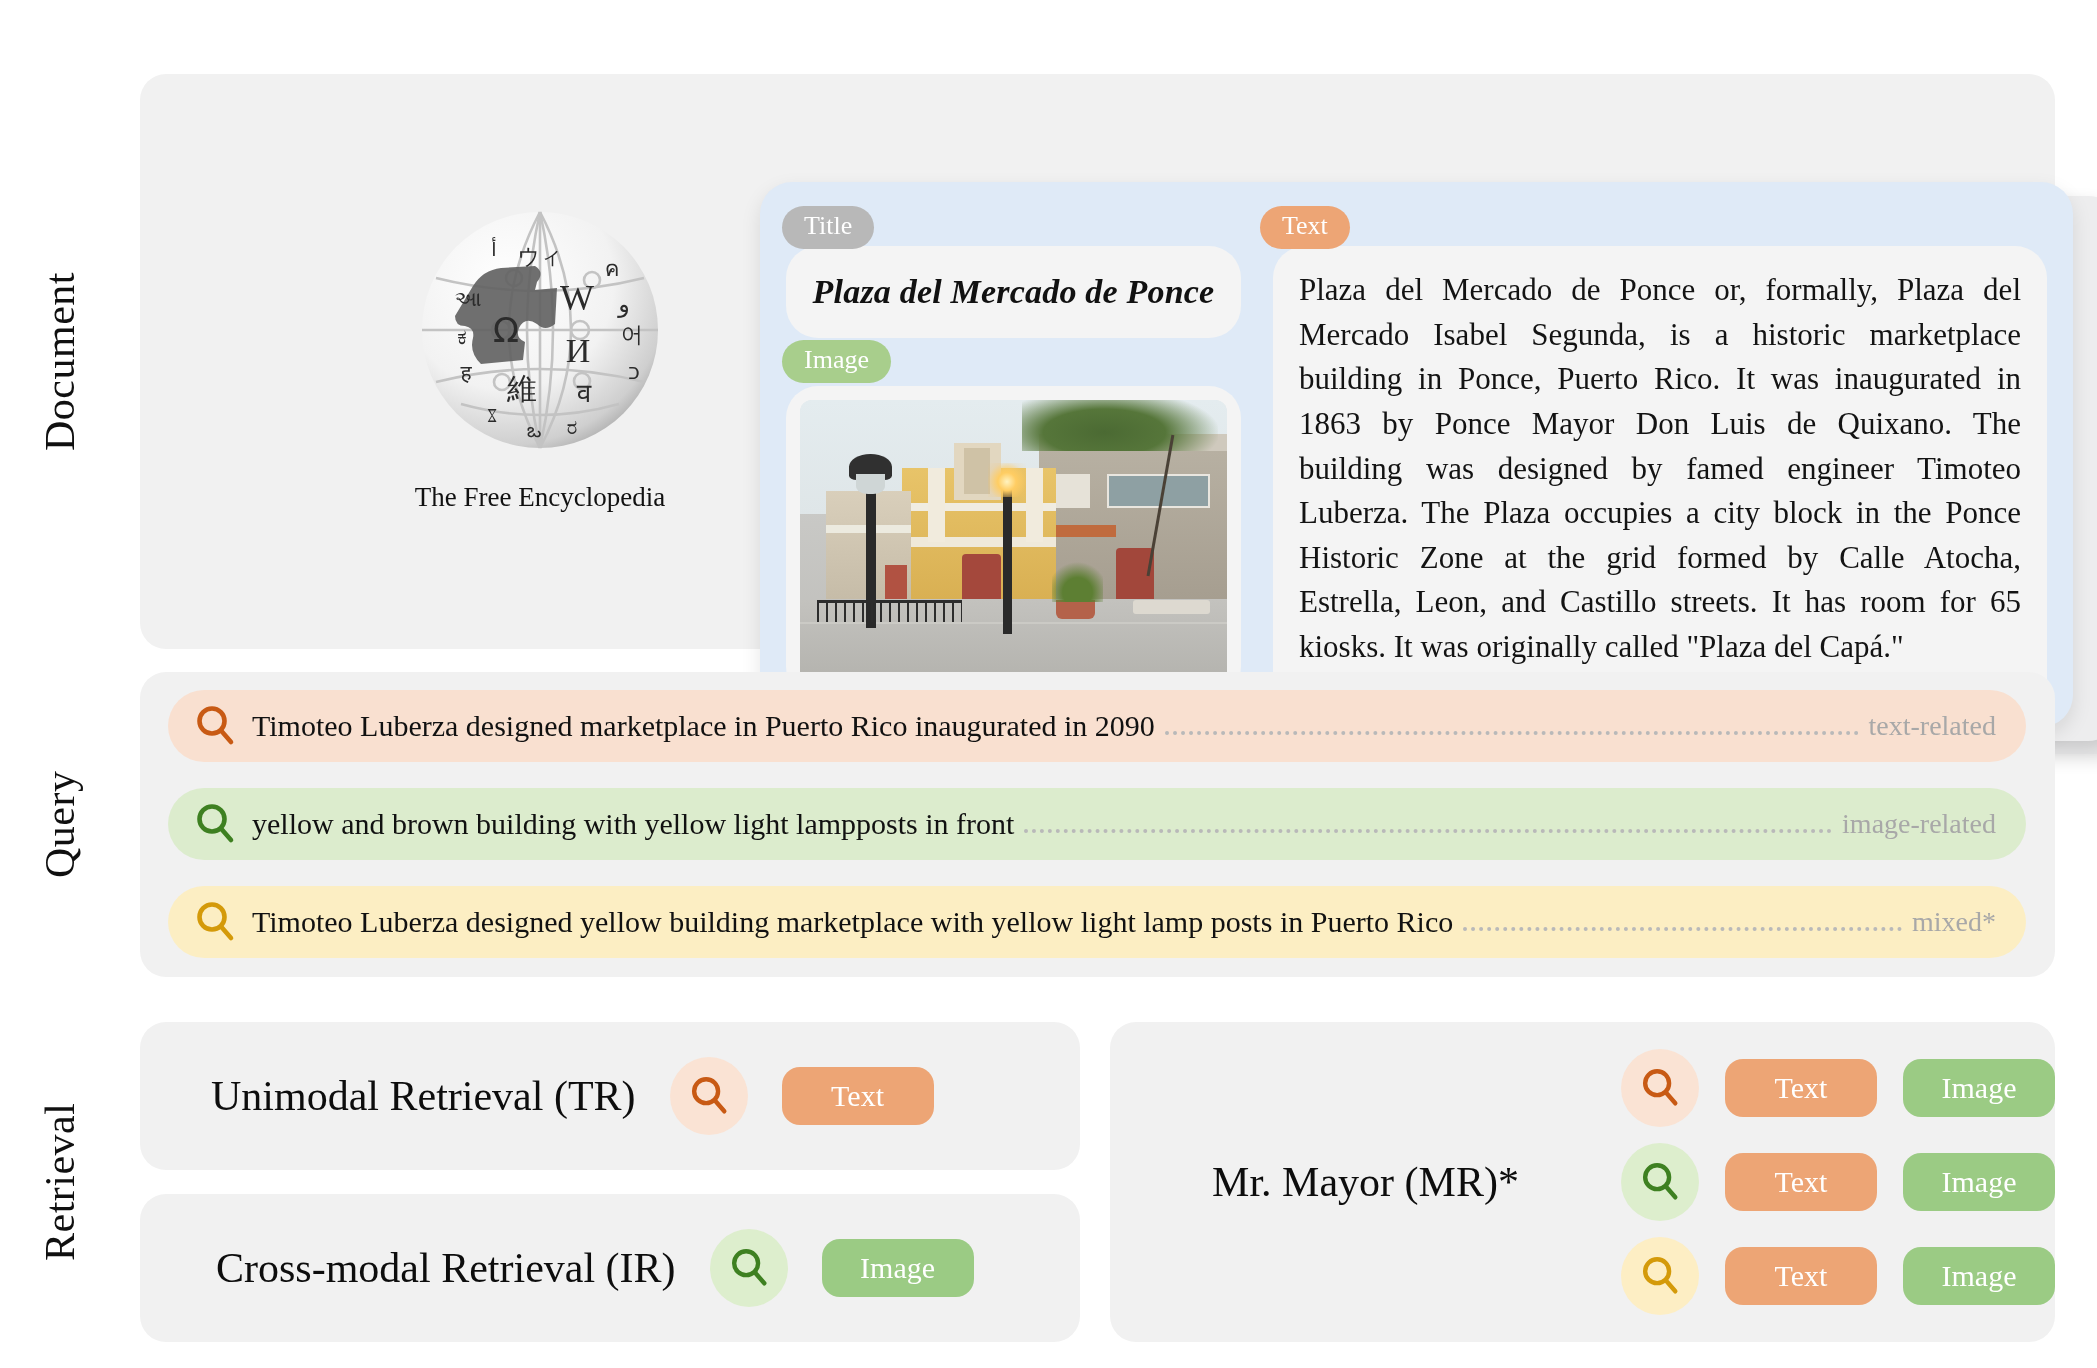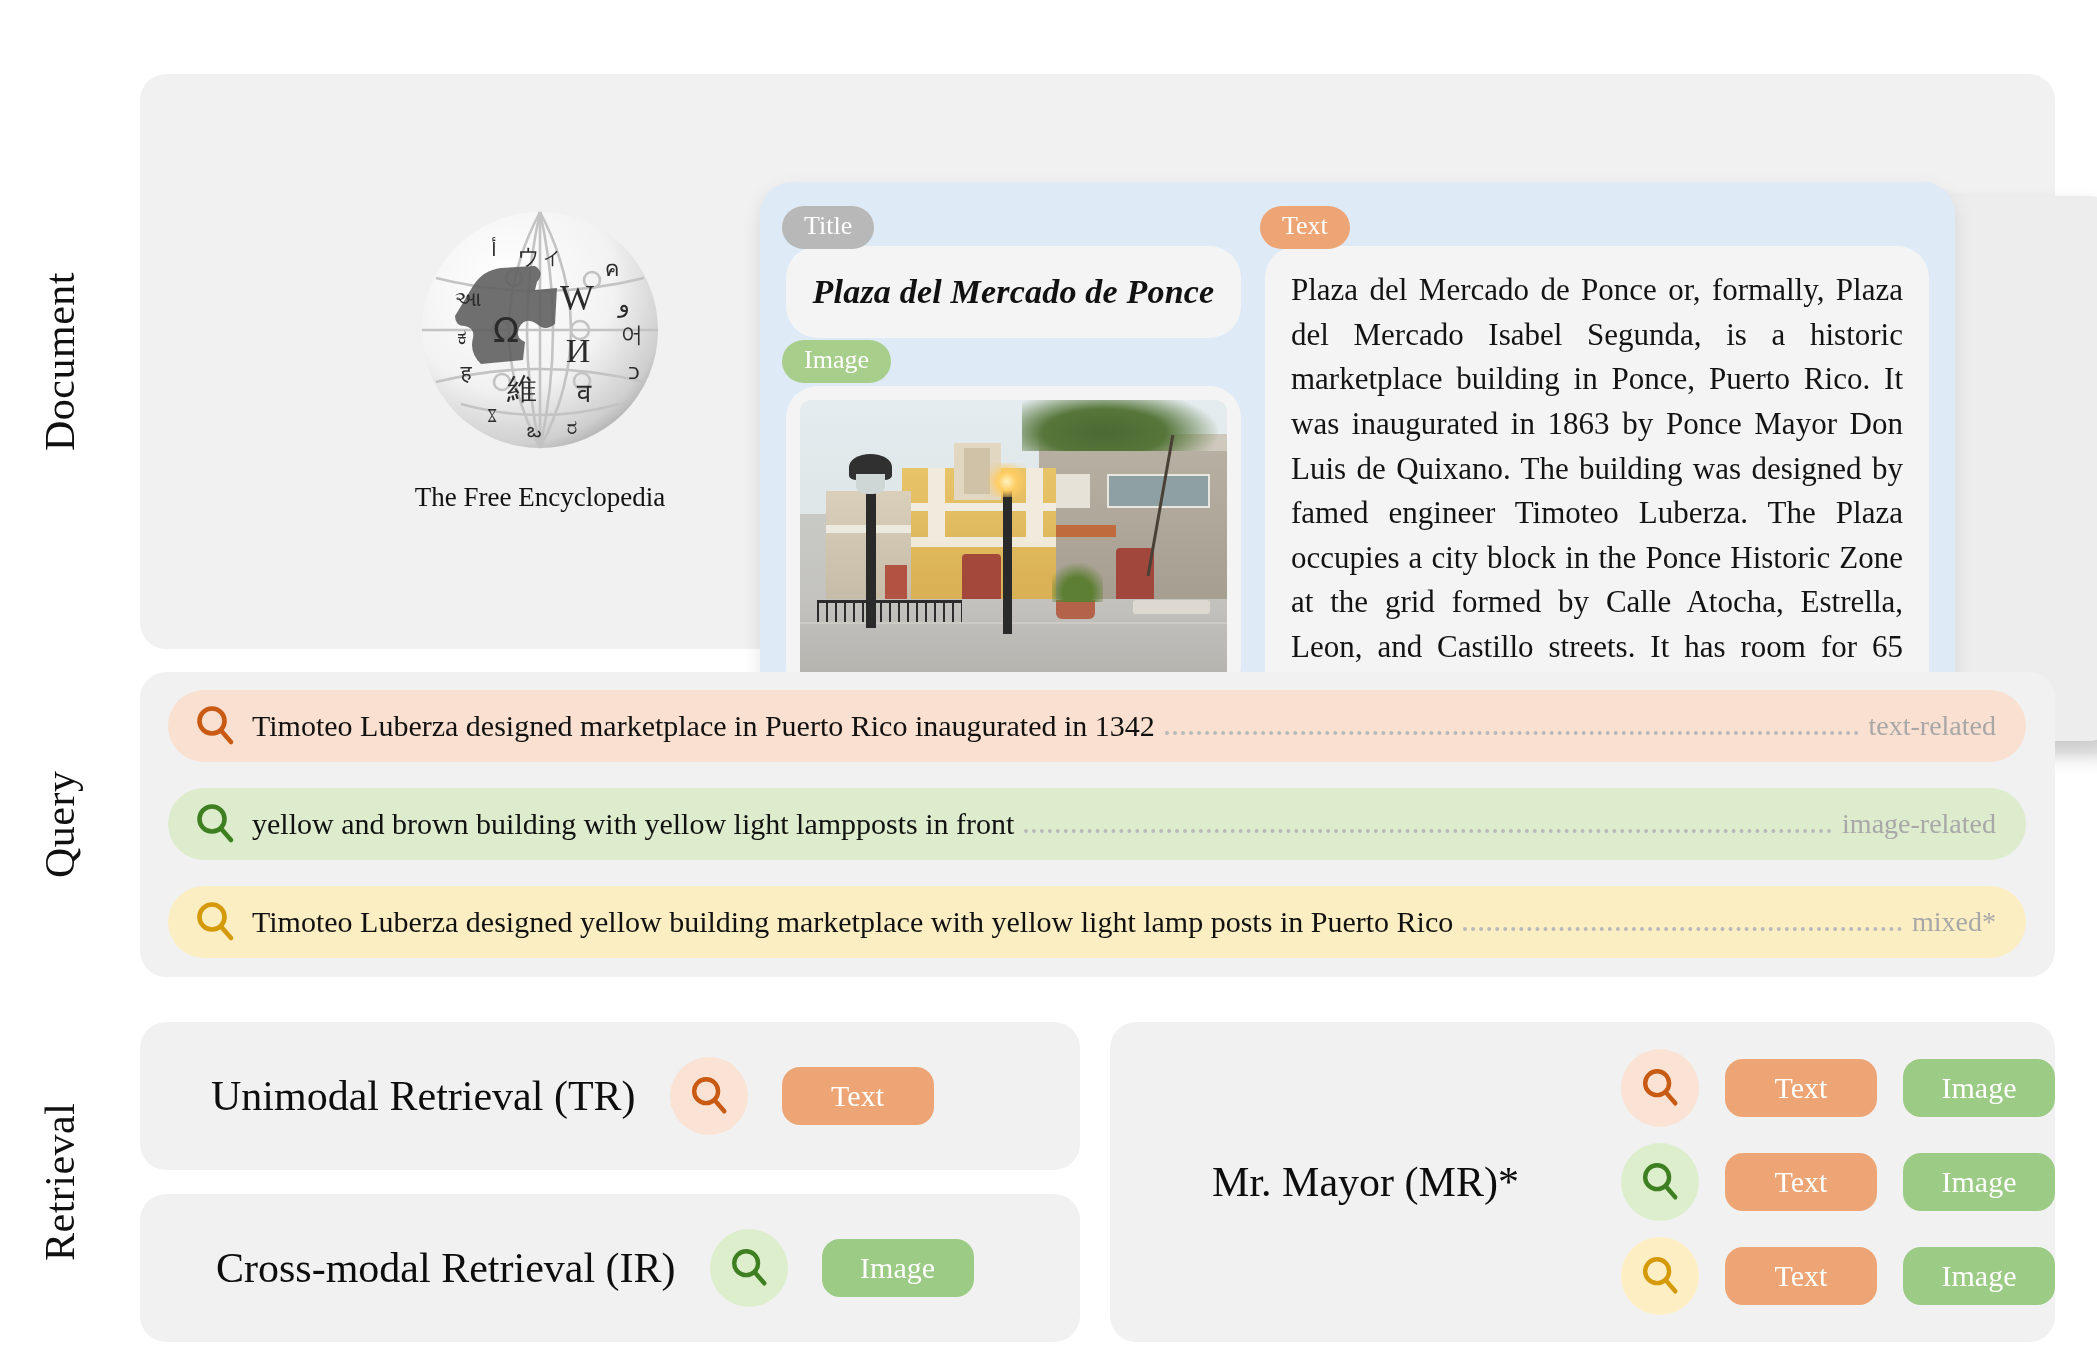--- a/index.html
+++ b/index.html
@@ -45,25 +45,25 @@
     background: #e9e9ea;
     border-radius: 32px;
     box-shadow: 0 6px 16px rgba(0,0,0,.12);
   }
   #ghost2 { left: 665px; top: 135px; width: 1335px; height: 545px; background:#e3e3e4; }
   #ghost1 { left: 645px; top: 122px; width: 1335px; height: 545px; background:#ededee; }
 
   
   #doc-card {
     position: absolute;
-    left: 620px; top: 108px; width: 1195px; height: 545px;
+    left: 620px; top: 108px; width: 1313px; height: 545px;
     background: #dfeaf7;
     border-radius: 32px;
     box-shadow: 0 8px 20px rgba(0,0,0,.10);
-    display: flex; gap: 24px; padding: 28px 26px;
+    display: flex; gap: 32px; padding: 28px 26px;
   }
   .doc-left { width: 455px; display: flex; flex-direction: column; gap: 12px; }
   .doc-right { flex: 1; }
 
   .badge {
     position: absolute;
     display: inline-flex; align-items: center; justify-content: center;
     color: #ffffff; border-radius: 999px;
     font-size: 26px; padding: 4px 22px 6px 22px;
     z-index: 4; line-height: 1.25;
@@ -326,21 +326,21 @@
 
     <div class="q-row" id="q-row-0">
       <span class="q-icon">
         <svg viewBox="0 0 46 46" width="46" height="46">
             <g fill="none" stroke="#c85a14" stroke-width="4.6" stroke-linecap="round">
               <circle cx="20" cy="18" r="12.5"></circle>
               <line x1="29" y1="27.5" x2="39" y2="39"></line>
             </g>
           </svg>
       </span>
-      <span class="q-text">Timoteo Luberza designed marketplace in Puerto Rico inaugurated in 1342</span>
+      <span class="q-text">Timoteo Luberza designed marketplace in Puerto Rico inaugurated in 2090</span>
       <span class="q-leader"></span>
       <span class="q-tag">text-related</span>
     </div>
 
     <div class="q-row" id="q-row-1">
       <span class="q-icon">
         <svg viewBox="0 0 46 46" width="46" height="46">
             <g fill="none" stroke="#3e8021" stroke-width="4.6" stroke-linecap="round">
               <circle cx="20" cy="18" r="12.5"></circle>
               <line x1="29" y1="27.5" x2="39" y2="39"></line>

